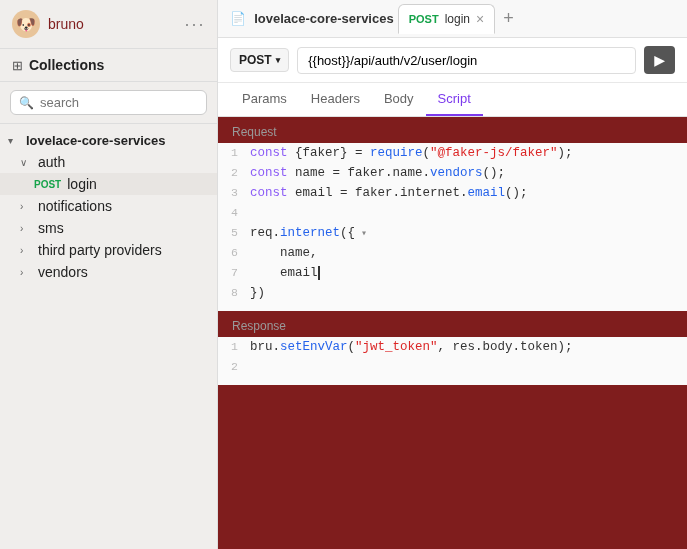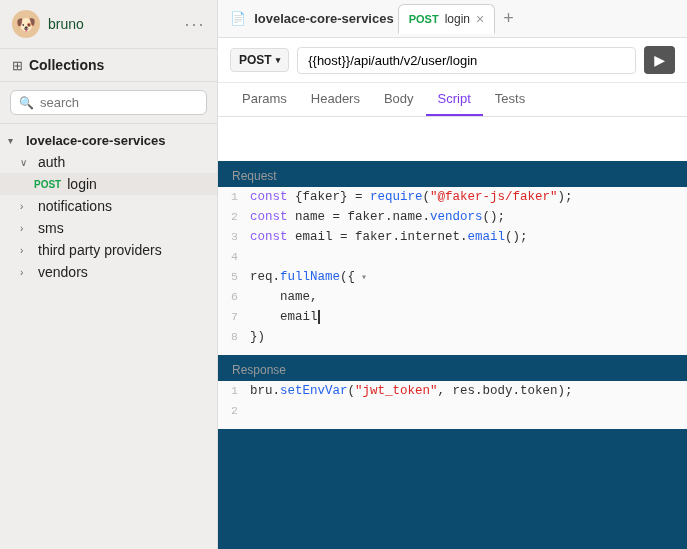--- a/index.html
+++ b/index.html
@@ -2,21 +2,21 @@
 <html><head>
   <meta charset="utf-8">
   <style>
     * { box-sizing: border-box; margin: 0; padding: 0; }
     body { font-family: -apple-system, BlinkMacSystemFont, 'Segoe UI', sans-serif; font-size: 13px; background: #f5f5f5; display: flex; height: 549px; width: 687px; overflow: hidden; }
 
     
     .sidebar { width: 218px; min-width: 218px; background: #f0eeec; border-right: 1px solid #ddd; display: flex; flex-direction: column; height: 100%; }
     .sidebar-header { display: flex; align-items: center; padding: 10px 12px; border-bottom: 1px solid #ddd; gap: 8px; }
     .app-icon { width: 28px; height: 28px; border-radius: 50%; background: #e8c49a; display: flex; align-items: center; justify-content: center; font-size: 16px; }
-    .app-title { font-size: 14px; font-weight: 500; color: #14532d; flex: 1; }
+    .app-title { font-size: 14px; font-weight: 500; color: #7f1d1d; flex: 1; }
     .more-btn { color: #888; font-size: 18px; cursor: pointer; letter-spacing: 1px; line-height: 1; }
     .collections-bar { display: flex; align-items: center; padding: 8px 12px; border-bottom: 1px solid #ddd; gap: 6px; }
     .collections-icon { color: #555; font-size: 13px; }
     .collections-label { font-size: 14px; font-weight: 600; color: #222; }
     .search-bar { padding: 8px 10px; border-bottom: 1px solid #ddd; }
     .search-input-wrap { display: flex; align-items: center; background: #fff; border: 1px solid #ccc; border-radius: 6px; padding: 4px 8px; gap: 6px; }
     .search-icon { color: #aaa; font-size: 12px; }
     .search-input { border: none; outline: none; font-size: 13px; color: #555; background: transparent; width: 100%; }
     .tree { padding: 6px 0; flex: 1; overflow-y: auto; }
     .tree-item { display: flex; align-items: center; padding: 3px 8px; cursor: pointer; gap: 4px; }
@@ -43,21 +43,21 @@
 
     .url-bar { display: flex; align-items: center; padding: 8px 12px; border-bottom: 1px solid #e8e8e8; gap: 8px; }
     .method-select { display: flex; align-items: center; gap: 4px; background: #f5f5f5; border: 1px solid #ddd; border-radius: 4px; padding: 4px 8px; cursor: pointer; font-size: 12px; font-weight: 700; color: #222; }
     .url-input { flex: 1; border: 1px solid #ddd; border-radius: 4px; padding: 5px 10px; font-size: 13px; color: #000000; outline: none; }
     .send-btn { background: #555; color: #fff; border: none; border-radius: 4px; padding: 6px 10px; cursor: pointer; font-size: 14px; }
 
     .tabs-nav { display: flex; align-items: flex-end; padding: 0 12px; border-bottom: 1px solid #e0e0e0; gap: 0; }
     .nav-tab { padding: 8px 12px; font-size: 13px; color: #666; cursor: pointer; border-bottom: 2px solid transparent; }
     .nav-tab.active { color: #7c3aed; border-bottom-color: #7c3aed; font-weight: 500; }
 
-    .content { flex: 1; overflow-y: auto; background: #0c4a6e; margin-top: 44px; }
+    .content { flex: 1; overflow-y: auto; background: #7f1d1d; }
     .section-label { padding: 8px 14px 4px; font-size: 12px; color: #999; font-weight: 500; }
     .code-block { background: #fafafa; padding: 0 0 8px 0; font-family: 'Menlo', 'Monaco', 'Courier New', monospace; font-size: 12.5px; line-height: 1.6; }
     .code-line { display: flex; align-items: flex-start; padding: 0 0 0 0; min-height: 20px; }
     .line-num { width: 32px; min-width: 32px; text-align: right; color: #bbb; padding-right: 12px; font-size: 11.5px; user-select: none; padding-top: 1px; }
     .line-content { flex: 1; color: #333; white-space: pre; }
     .kw { color: #8b5cf6; }
     .str { color: #dc2626; }
     .fn { color: #2563eb; }
     .cursor { border-right: 2px solid #333; }
     .triangle { color: #888; font-size: 10px; }
@@ -132,21 +132,20 @@
     </div>
     <input class="url-input" type="text" value="{{host}}/api/auth/v2/user/login" style="">
     <button class="send-btn">▶</button>
   </div>
 
   <div class="tabs-nav">
     <span class="nav-tab">Params</span>
     <span class="nav-tab">Headers</span>
     <span class="nav-tab">Body</span>
     <span class="nav-tab active">Script</span>
-    <span class="nav-tab">Tests</span>
   </div>
 
   <div class="content">
     <div class="section-label">Request</div>
     <div class="code-block">
       <div class="code-line">
         <span class="line-num">1</span>
         <span class="line-content"><span class="kw">const</span><span> {faker} = </span><span class="fn">require</span><span>(</span><span class="str">"@faker-js/faker"</span><span>);</span></span>
       </div>
       <div class="code-line">
@@ -156,21 +155,21 @@
       <div class="code-line">
         <span class="line-num">3</span>
         <span class="line-content"><span class="kw">const</span><span> email = faker.internet.</span><span class="fn">email</span><span>();</span></span>
       </div>
       <div class="code-line">
         <span class="line-num">4</span>
         <span class="line-content"> </span>
       </div>
       <div class="code-line">
         <span class="line-num">5</span>
-        <span class="line-content"><span>req.</span><span class="fn">fullName</span><span>({</span><span class="triangle"> ▾</span></span>
+        <span class="line-content"><span>req.</span><span class="fn">internet</span><span>({</span><span class="triangle"> ▾</span></span>
       </div>
       <div class="code-line">
         <span class="line-num">6</span>
         <span class="line-content"><span>    name,</span></span>
       </div>
       <div class="code-line">
         <span class="line-num">7</span>
         <span class="line-content"><span>    email</span><span class="cursor"></span></span>
       </div>
       <div class="code-line">

